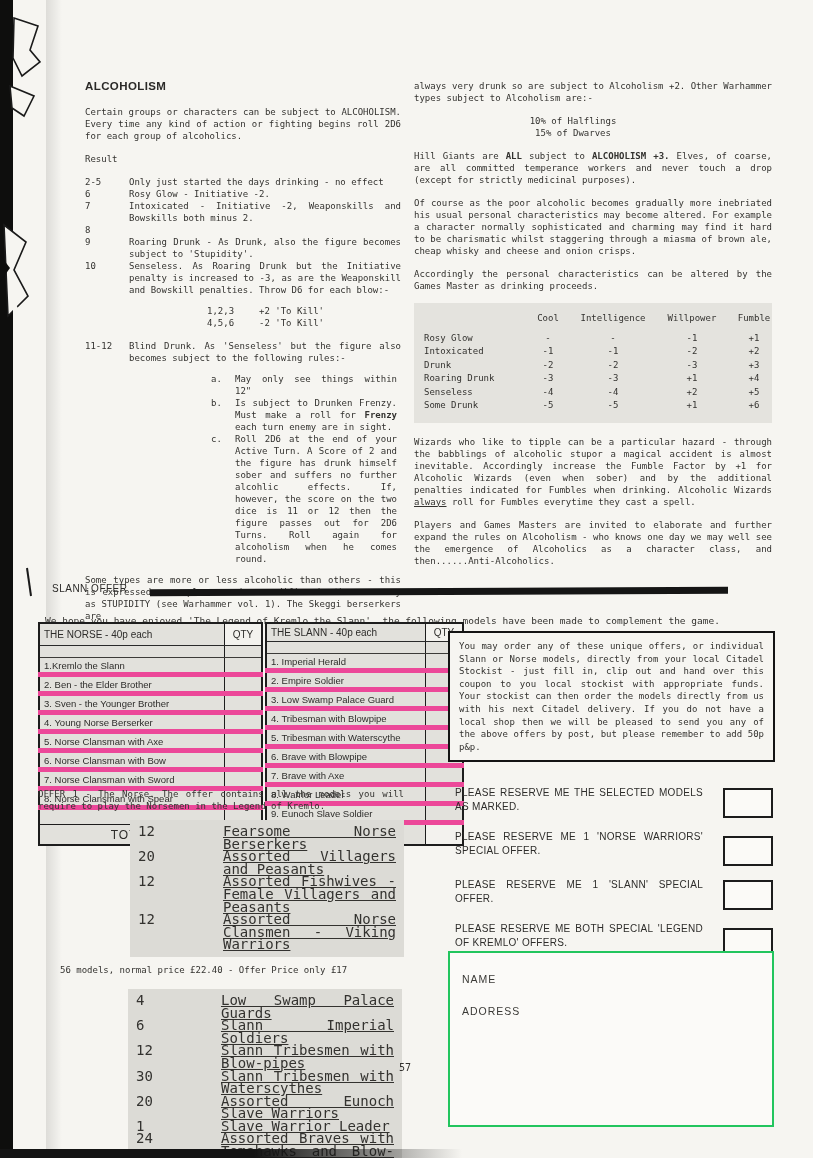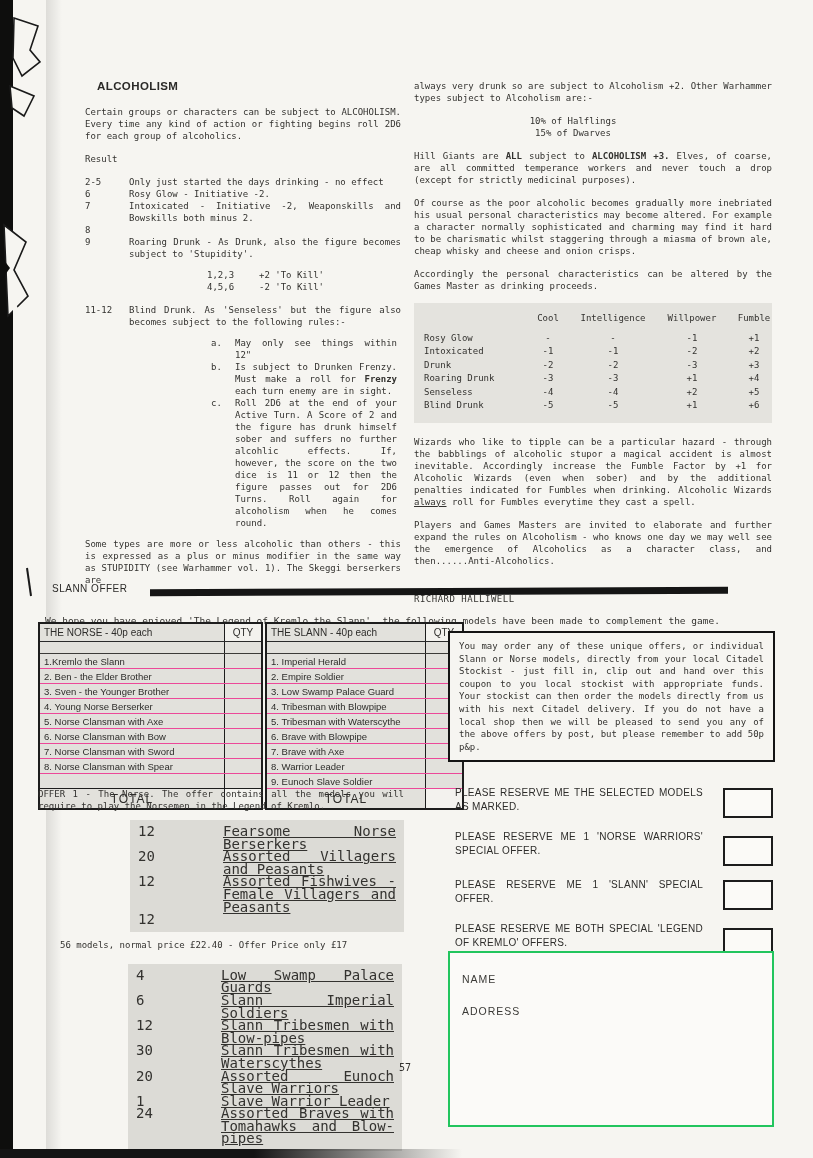--- a/index.html
+++ b/index.html
@@ -10,21 +10,21 @@
   }
   .gutter { position:absolute; left:46px; top:0; width:16px; height:100%;
     background:linear-gradient(to right, rgba(0,0,0,0.10), rgba(0,0,0,0)); }
   .edge-art { position:absolute; left:0; top:0; }
 
   
   .col-left  { position:absolute; left:85px;  top:80px; width:316px; }
   .col-right { position:absolute; left:414px; top:80px; width:358px; }
   .col-left p, .col-right p { margin:0 0 11px; font-size:9px; line-height:12px; text-align:justify; }
   .h-title { font-family:"Liberation Sans", sans-serif; font-weight:bold;
-    font-size:11.5px; letter-spacing:0.4px; margin:0 12px 14px; color:#2b2a28; }
+    font-size:11.5px; letter-spacing:0.4px; margin:0 0 14px; color:#2b2a28; }
   .result-label { margin:4px 0 14px; }
   .res-row { display:flex; font-size:9px; line-height:12px; }
   .res-roll { flex:0 0 44px; }
   .res-text { flex:1; text-align:justify; }
   .tokill { margin:9px 0 9px 122px; }
   .tk-row { display:flex; font-size:9px; line-height:12px; }
   .tk-dice { flex:0 0 52px; }
   .blind { margin-top:11px; }
   .abc { margin:9px 0 9px 126px; width:186px; }
   .abc-row { display:flex; font-size:9px; line-height:12px; }
@@ -49,21 +49,21 @@
     background:#151515; transform:rotate(-0.25deg); }
   .offer-intro { position:absolute; left:45px; top:605px; width:745px; font-size:9.5px; }
 
   .order-tables { position:absolute; left:38px; top:622px; display:flex; gap:2px; }
   table.ot { border-collapse:collapse; background:#e2e1dc; border:2px solid #1d1d1d;
     font-family:"Liberation Sans", sans-serif; font-size:9.5px; color:#2d2c2a; }
   .ot td { padding:1px 4px; }
   .ot-title { width:176px; border-bottom:1.4px solid #2a2a2a; font-size:10px; padding:3px 4px !important; }
   .ot-qty-h { width:28px; border-left:1.6px solid #1d1d1d; border-bottom:1.4px solid #2a2a2a;
     background:#f3f2ee; text-align:center; font-size:10px; }
-  .ot-item td { border-bottom:1px solid #ec4899; height:12px;margin-top:12px; }
+  .ot-item td { border-bottom:5px solid #ec4899; height:12px;margin-top:12px; }
   .ot-item td.qtycell { border-left:1.6px solid #1d1d1d; }
   .ot-gap td { height:9px; border-bottom:1px solid #3c3b38; }
   .ot-gap td.qtycell { border-left:1.6px solid #1d1d1d; }
   .ot-filler td { height:12px; }
   .ot-filler td.qtycell { border-left:1.6px solid #1d1d1d; }
   .ot-total td { border-top:1.6px solid #1d1d1d; height:17px; }
   .ot-total-label { text-align:center; letter-spacing:1px; font-size:12px; }
   .ot-total-qty { border-left:1.8px solid #1d1d1d; background:#f3f2ee; }
 
   .order-info-box { position:absolute; left:448px; top:631px; width:305px;
@@ -130,20 +130,24 @@
       <span class="res-roll">7</span>
       <span class="res-text">Intoxicated - Initiative -2, Weaponskills and Bowskills both minus 2.</span>
     </div>
     <div class="res-row">
       <span class="res-roll">8</span>
     </div>
     <div class="res-row">
       <span class="res-roll">9</span>
       <span class="res-text">Roaring Drunk - As Drunk, also the figure becomes subject to 'Stupidity'.</span>
     </div>
+    <div class="res-row">
+      <span class="res-roll">10</span>
+      <span class="res-text">Senseless. As Roaring Drunk but the Initiative penalty is increased to -3, as are the Weaponskill and Bowskill penalties. Throw D6 for each blow:-</span>
+    </div>
 
     <div class="tokill">
       <div class="tk-row">
         <span class="tk-dice">1,2,3</span>
         <span>+2 'To Kill'</span>
       </div>
       <div class="tk-row">
         <span class="tk-dice">4,5,6</span>
         <span>-2 'To Kill'</span>
       </div>
@@ -219,31 +223,30 @@
         <span class="mt-c mt-c4">+4</span>
       </div>
       <div class="mt-row">
         <span class="mt-label">Senseless</span>
         <span class="mt-c mt-c1">-4</span>
         <span class="mt-c mt-c2">-4</span>
         <span class="mt-c mt-c3">+2</span>
         <span class="mt-c mt-c4">+5</span>
       </div>
       <div class="mt-row">
-        <span class="mt-label">Blind Drunk</span>
+        <span class="mt-label">Some Drunk</span>
         <span class="mt-c mt-c1">-5</span>
         <span class="mt-c mt-c2">-5</span>
         <span class="mt-c mt-c3">+1</span>
         <span class="mt-c mt-c4">+6</span>
       </div>
     </div>
 
     <p><span>Wizards who like to tipple can be a particular hazard - through the babblings of alcoholic stupor a magical accident is almost inevitable. Accordingly increase the Fumble Factor by +1 for Alcoholic Wizards (even when sober) and by the additional penalties indicated for Fumbles when drinking. Alcoholic Wizards </span><span class="u">always</span><span> roll for Fumbles everytime they cast a spell.</span></p>
     <p>Players and Games Masters are invited to elaborate and further expand the rules on Alcoholism - who knows one day we may well see the emergence of Alcoholics as a character class, and then......Anti-Alcoholics.</p>
-    <p class="author">RICHARD HALLIWELL</p>
   </div>
 
   <div class="offer-label">SLANN OFFER</div>
   <div class="divider-bar"></div>
   <p class="offer-intro">We hope you have enjoyed 'The Legend of Kremlo the Slann', the following models have been made to complement the game.</p>
 
   <div class="order-tables">
     <table class="ot">
       <tbody>
           <tr>
@@ -365,20 +368,21 @@
       <div class="g-row">
           <span class="g-qty">20</span>
           <span class="g-name">Assorted Villagers and Peasants</span>
         </div>
       <div class="g-row">
           <span class="g-qty">12</span>
           <span class="g-name">Assorted Fishwives - Female Villagers and Peasants</span>
         </div>
       <div class="g-row">
           <span class="g-qty">12</span>
+          <span class="g-name">Assorted Norse Clansmen - Viking Warriors</span>
         </div>
     </div>
     <p class="price-line">56 models, normal price £22.40 - Offer Price only £17</p>
 
     <div class="glist glist2">
       <div class="g-row">
           <span class="g-qty">4</span>
           <span class="g-name">Low Swamp Palace Guards</span>
         </div>
       <div class="g-row">

